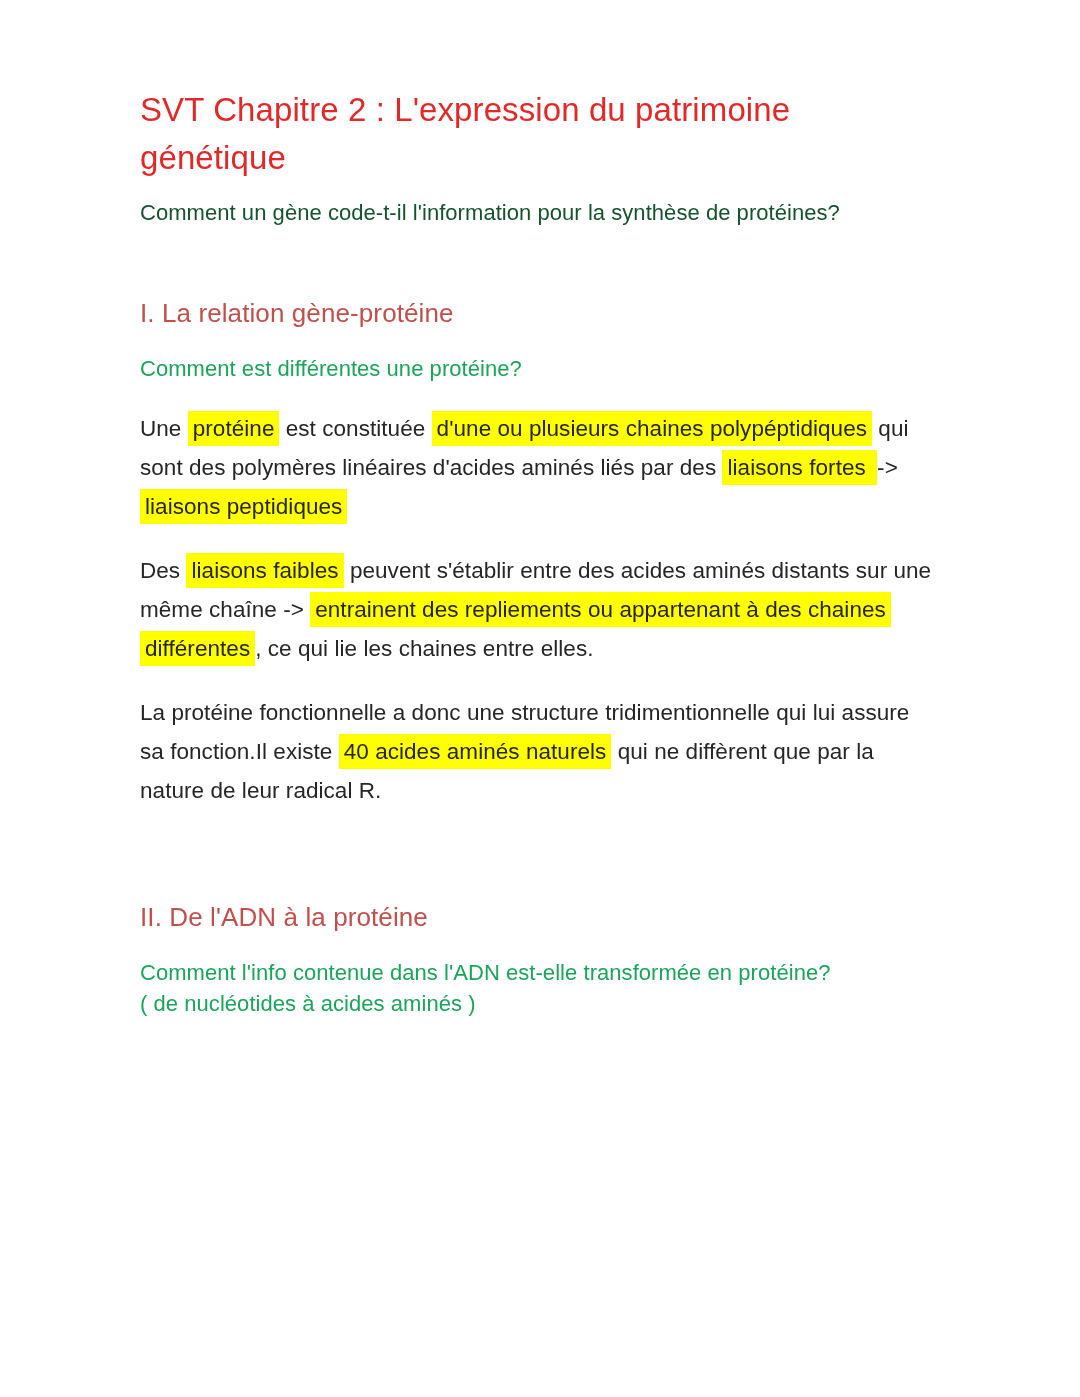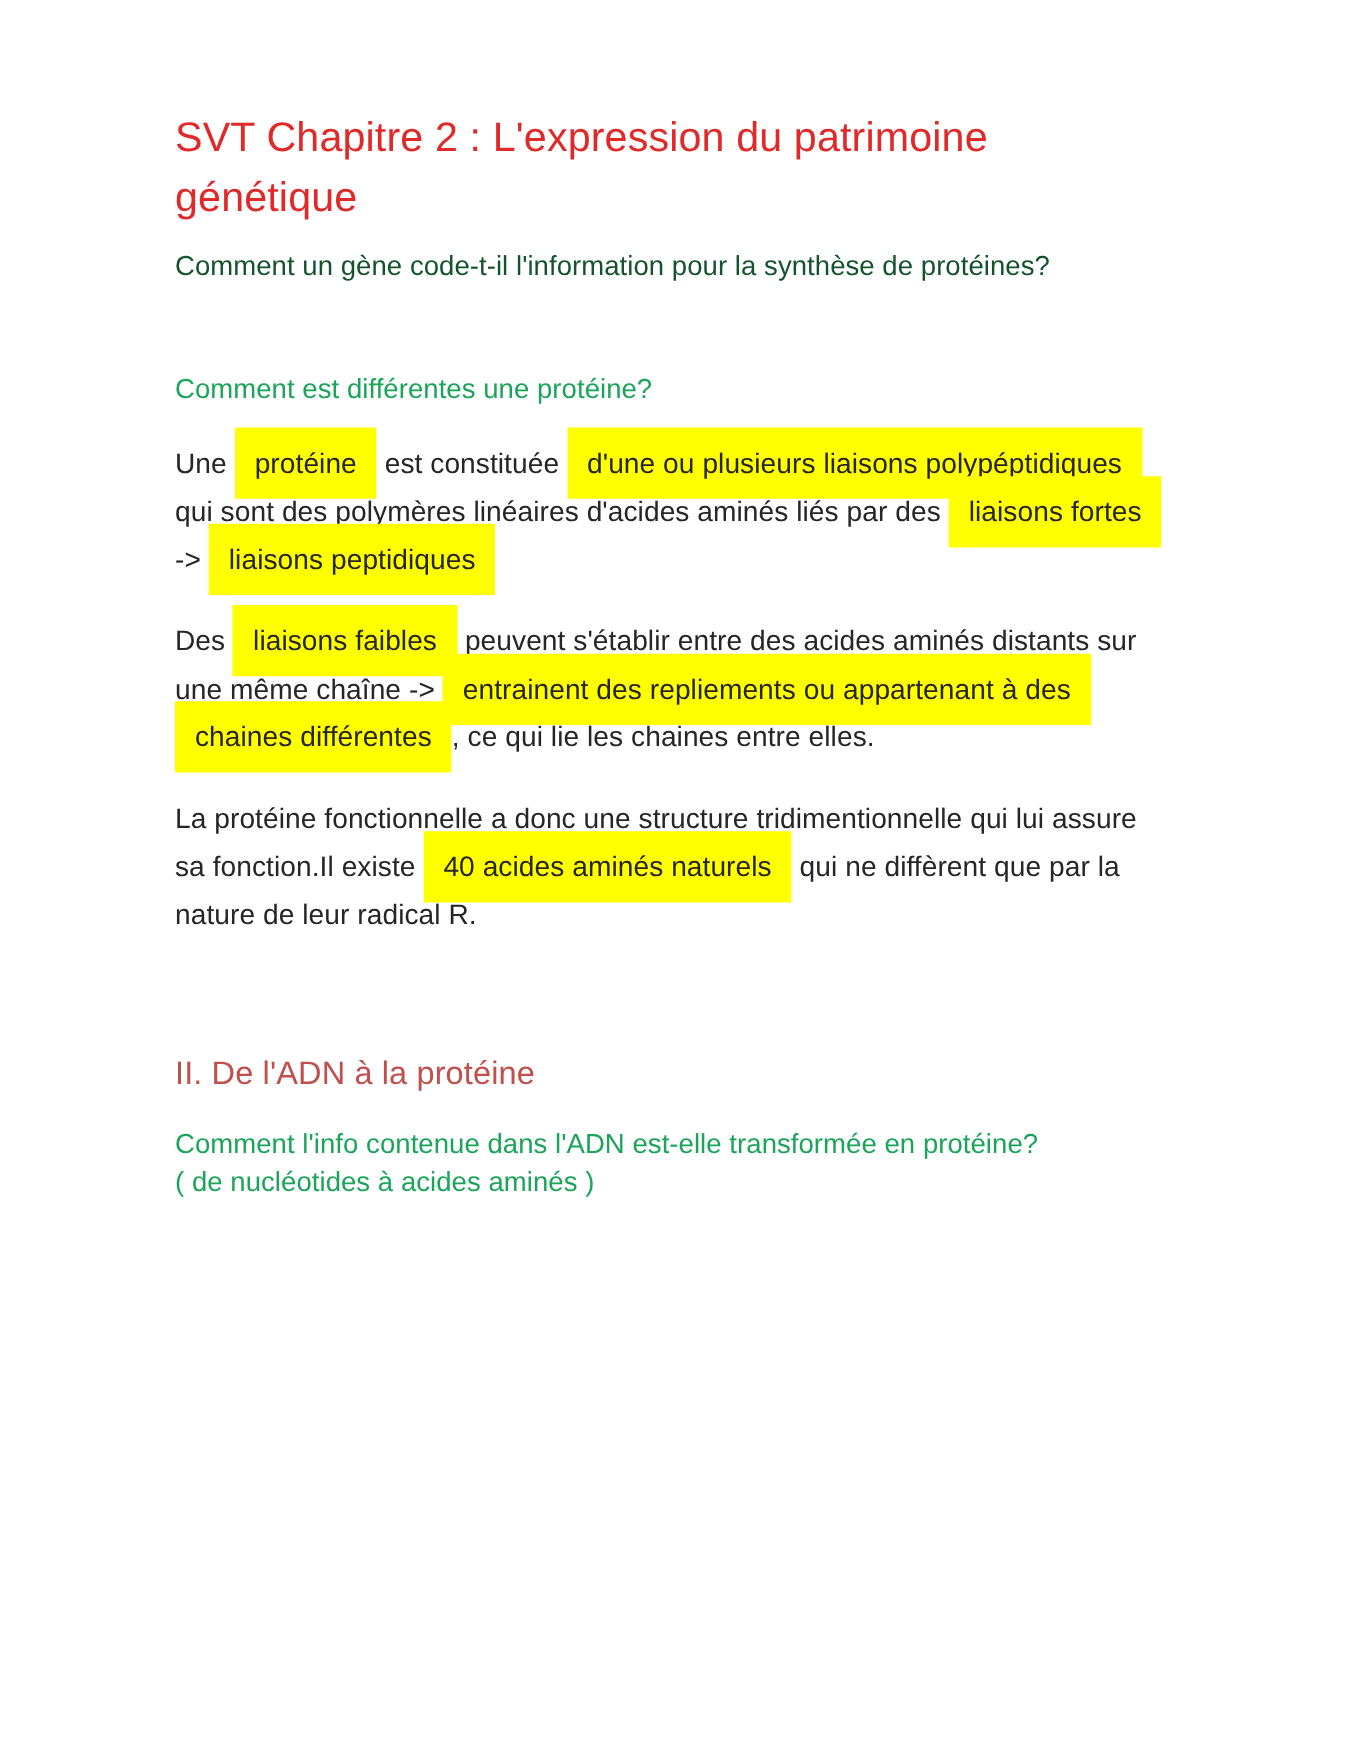--- a/index.html
+++ b/index.html
@@ -74,41 +74,42 @@
     line-height: 1.72;
     margin: 0 0 26px 0;
     letter-spacing: 0.05px;
     max-width: 800px;
   }
   .body-par:last-child { margin-bottom: 0; }
 
   mark.hl {
     background: #FFFF00;
     color: #262626;
-    padding: 16px;
+    padding: 5px;
     box-decoration-break: clone;
     -webkit-box-decoration-break: clone;
   }
 </style>
 </head>
 <body>
 
 <div class="page">
 
   <h1 class="doc-title">SVT Chapitre 2 : L'expression du patrimoine génétique</h1>
 
   <p class="lead-question">Comment un gène code-t-il l'information pour la synthèse de protéines?</p>
 
   <div class="spacer-lg"></div>
 
   <section>
+    <h2 class="section-heading">I. La relation gène-protéine</h2>
 
     <p class="sub-question">Comment est différentes une protéine?</p>
 
-    <p class="body-par"><span>Une </span><mark class="hl">protéine</mark><span> est constituée </span><mark class="hl">d'une ou plusieurs liaisons polypéptidiques</mark><span> qui sont des polymères linéaires d'acides aminés liés par des </span><mark class="hl">liaisons fortes </mark><span>-&gt; </span><mark class="hl">liaisons peptidiques</mark></p>
+    <p class="body-par"><span>Une </span><mark class="hl">protéine</mark><span> est constituée </span><mark class="hl">d'une ou plusieurs chaines polypéptidiques</mark><span> qui sont des polymères linéaires d'acides aminés liés par des </span><mark class="hl">liaisons fortes </mark><span>-&gt; </span><mark class="hl">liaisons peptidiques</mark></p>
 
     <p class="body-par"><span>Des </span><mark class="hl">liaisons faibles</mark><span> peuvent s'établir entre des acides aminés distants sur une même chaîne -&gt; </span><mark class="hl">entrainent des repliements ou appartenant à des chaines différentes</mark><span>, ce qui lie les chaines entre elles.</span></p>
 
     <p class="body-par"><span>La protéine fonctionnelle a donc une structure tridimentionnelle qui lui assure sa fonction.Il existe </span><mark class="hl">40 acides aminés naturels</mark><span> qui ne diffèrent que par la nature de leur radical R.</span></p>
   </section>
 
   <div class="spacer-xl"></div>
 
   <section>
     <h2 class="section-heading">II. De l'ADN à la protéine</h2>

